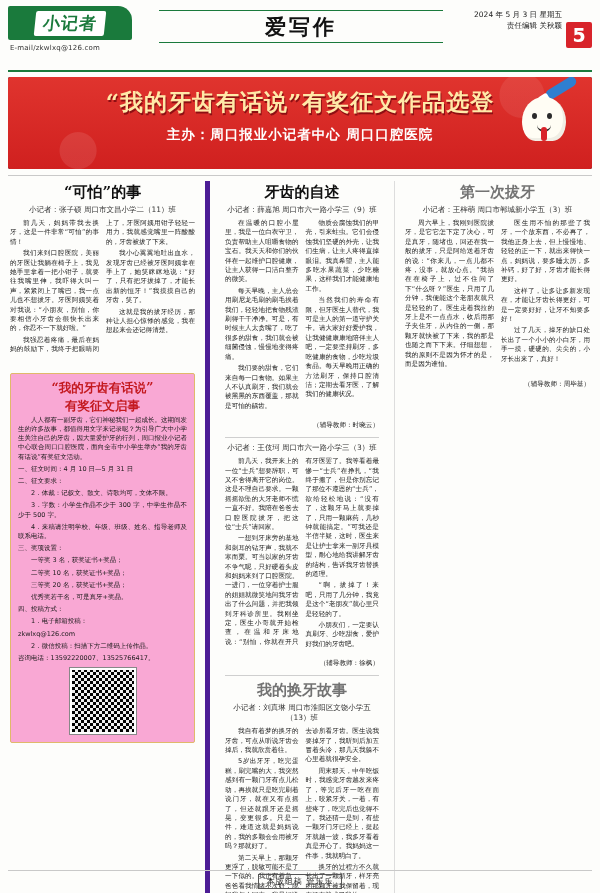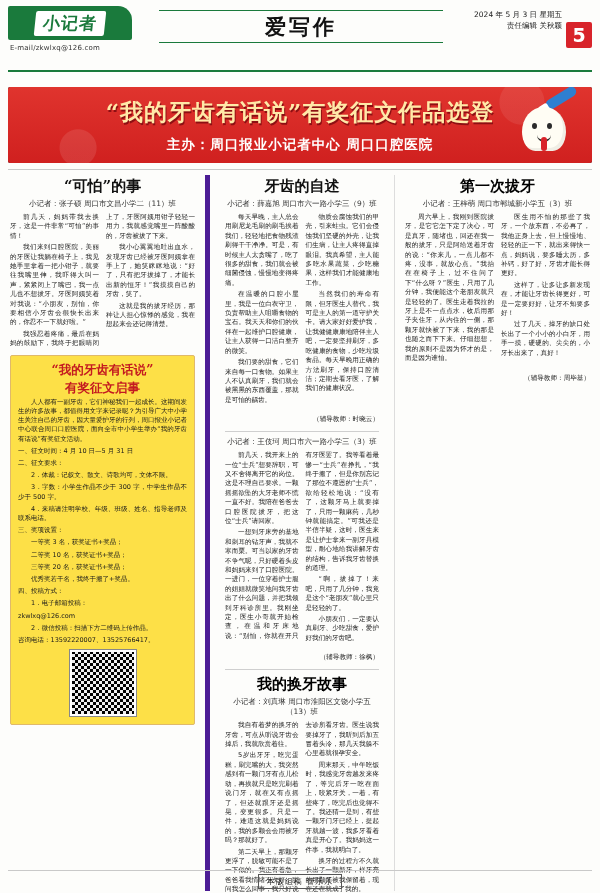--- a/index.html
+++ b/index.html
@@ -103,22 +103,22 @@
     line-height: 26px;
     border-radius: 2px;
   }
   .masthead-right .meta {
     padding-right: 30px;
   }
 
   
   .banner {
     position: relative;
-    margin-top: 15px;
-    height: 76px;
+    margin-top: 5px;
+    height: 92px;
     background: #0f172a;
     border-radius: 2px;
     overflow: hidden;
   }
   .banner-texture {
     position: absolute;
     inset: 0;
     background:
       radial-gradient(circle at 12% 80%, rgba(255,255,255,0.10) 0 18px, transparent 19px),
       radial-gradient(circle at 88% 20%, rgba(255,255,255,0.08) 0 22px, transparent 23px),
@@ -228,21 +228,21 @@
   .col.mid { border-left: 5px solid #4c1d95; border-right: 1px solid #ddd; padding: 0 13px; }
 
   .art-title {
     text-align: center;
     font-size: 15px;
     font-weight: bold;
     color: #111;
     margin: 2px 0 3px 0;
     font-family: "DejaVu Serif", "Liberation Serif", serif;
   }
-  .art-title.red { color: #000000; }
+  .art-title.red { color: #737373; }
   .byline {
     text-align: center;
     font-size: 7.5px;
     color: #333;
     margin-bottom: 4px;
   }
   .twocol {
     column-count: 2;
     column-gap: 7px;
     column-rule: none;
@@ -262,23 +262,23 @@
     color: #222;
     margin-top: 10px;
   }
   .divider {
     border-top: 1px solid #cfcfcf;
     margin: 7px 0 5px 0;
   }
 
   
   .notice {
-    margin-top: 6px;
+    margin-top: 18px;
     border: 1px solid #e0b96a;
-    background: #fde047;
+    background: #f9a8d4;
     padding: 6px 7px 8px 7px;
     border-radius: 2px;
   }
   .notice h2 {
     margin: 0 0 2px 0;
     text-align: center;
     font-size: 12.5px;
     color: #c41a20;
     font-weight: bold;
     line-height: 16px;
@@ -382,38 +382,38 @@
           <p>人人都有一副牙齿，它们神秘我们一起成长。这期间发生的许多故事，都值得用文字来记录呢？为引导广大中小学生关注自己的牙齿，因大量爱护牙的行列，周口报业小记者中心联合周口口腔医院，面向全市中小学生举办“我的牙齿有话说”有奖征文活动。</p>
           <p class="flush">一、征文时间：4 月 10 日—5 月 31 日</p>
           <p class="flush">二、征文要求：</p>
           <p>2．体裁：记叙文、散文、诗歌均可，文体不限。</p>
           <p>3．字数：小学生作品不少于 300 字，中学生作品不少于 500 字。</p>
           <p>4．来稿请注明学校、年级、班级、姓名、指导老师及联系电话。</p>
           <p class="flush">三、奖项设置：</p>
           <p>一等奖 3 名，获奖证书+奖品；</p>
           <p>二等奖 10 名，获奖证书+奖品；</p>
           <p>三等奖 20 名，获奖证书+奖品；</p>
-          <p>优秀奖若干名，我终于搬了+奖品。</p>
+          <p>优秀奖若干名，可是真牙+奖品。</p>
           <p class="flush">四、投稿方式：</p>
           <p>1．电子邮箱投稿：</p>
           <p class="flush">zkwlxq@126.com</p>
           <p>2．微信投稿：扫描下方二维码上传作品。</p>
           <p class="flush">咨询电话：13592220007、13525766417。</p>
           <div class="qr"></div>
         </div>
       </div>
     </div>
 
     <div class="col mid">
       <div class="col-inner">
         <div class="art-title">牙齿的自述</div>
         <div class="byline">小记者：薛嘉旭  周口市六一路小学三（9）班</div>
         <div class="twocol">
+          <p class="body-text">在温暖的口腔小屋里，我是一位白衣守卫，负责帮助主人咀嚼食物的宝石。我天天和你们的伙伴在一起维护口腔健康，让主人获得一口洁白整齐的微笑。</p>
           <p class="body-text">每天早晚，主人总会用刷尼龙毛刷的刷毛挨着我们，轻轻地把食物残渣刷得干干净净。可是，有时候主人太贪嘴了，吃了很多的甜食，我们就会被细菌侵蚀，慢慢地变得疼痛。</p>
-          <p class="body-text">在温暖的口腔小屋里，我是一位白衣守卫，负责帮助主人咀嚼食物的宝石。我天天和你们的伙伴在一起维护口腔健康，让主人获得一口洁白整齐的微笑。</p>
           <p class="body-text">我们要的甜食，它们来自每一口食物。如果主人不认真刷牙，我们就会被黑黑的东西覆盖，那就是可怕的龋齿。</p>
           <p class="body-text">物质会腐蚀我们的甲壳，引来蛀虫。它们会侵蚀我们坚硬的外壳，让我们生病，让主人疼得直掉眼泪。我真希望，主人能多吃水果蔬菜，少吃糖果，这样我们才能健康地工作。</p>
           <p class="body-text">当然我们的寿命有限，但牙医生人替代，我可是主人的第一道守护关卡。请大家好好爱护我，让我健健康康地陪伴主人吧，一定要坚持刷牙，多吃健康的食物，少吃垃圾食品。每天早晚用正确的方法刷牙，保持口腔清洁；定期去看牙医，了解我们的健康状况。</p>
         </div>
         <div class="editor-note">（辅导教师：时晓云）</div>
 
         <div class="divider"></div>
 
         <div class="byline">小记者：王伎珂  周口市六一路小学三（3）班</div>
         <div class="twocol">

